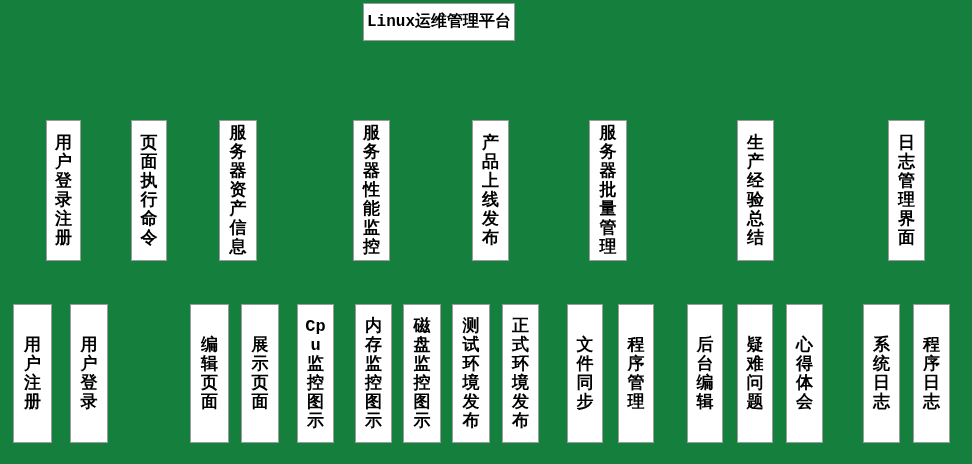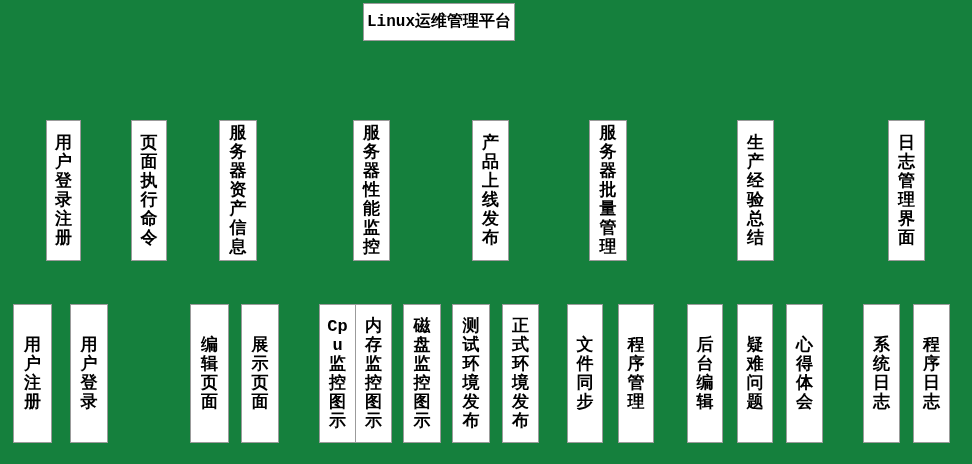--- a/index.html
+++ b/index.html
@@ -104,21 +104,21 @@
 登
 录</div>
   <div class="node" style="left:190px; top:304px; width:39px; height:139px;">编
 辑
 页
 面</div>
   <div class="node" style="left:241px; top:304px; width:38px; height:139px;">展
 示
 页
 面</div>
-  <div class="node" style="left:319px; top:304px; width:37px; height:139px;">Cp
+  <div class="node" style="left:297px; top:304px; width:37px; height:139px;">Cp
 u
 监
 控
 图
 示</div>
   <div class="node" style="left:355px; top:304px; width:37px; height:139px;">内
 存
 监
 控
 图

